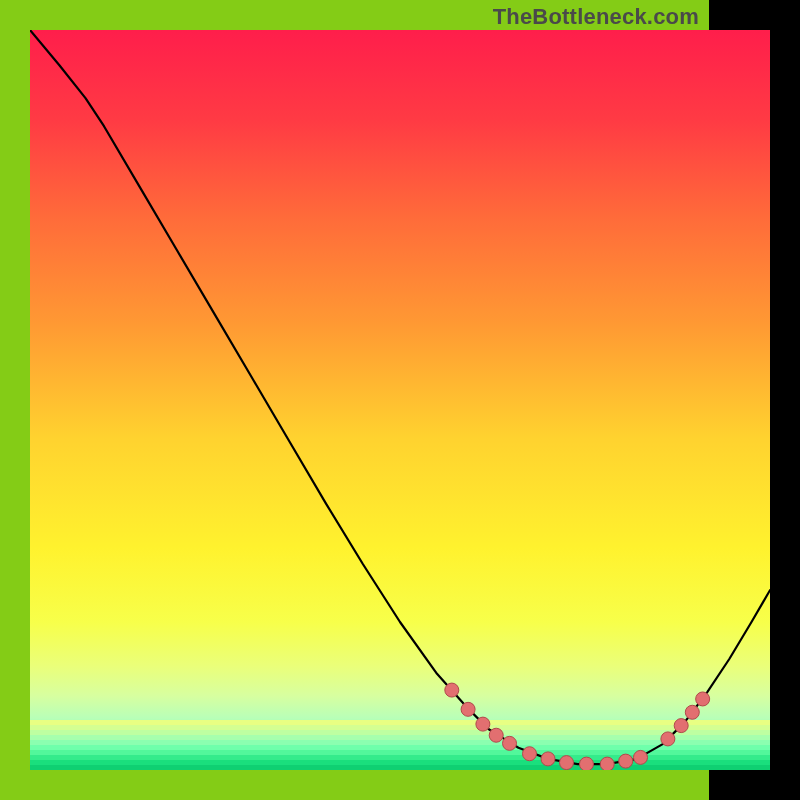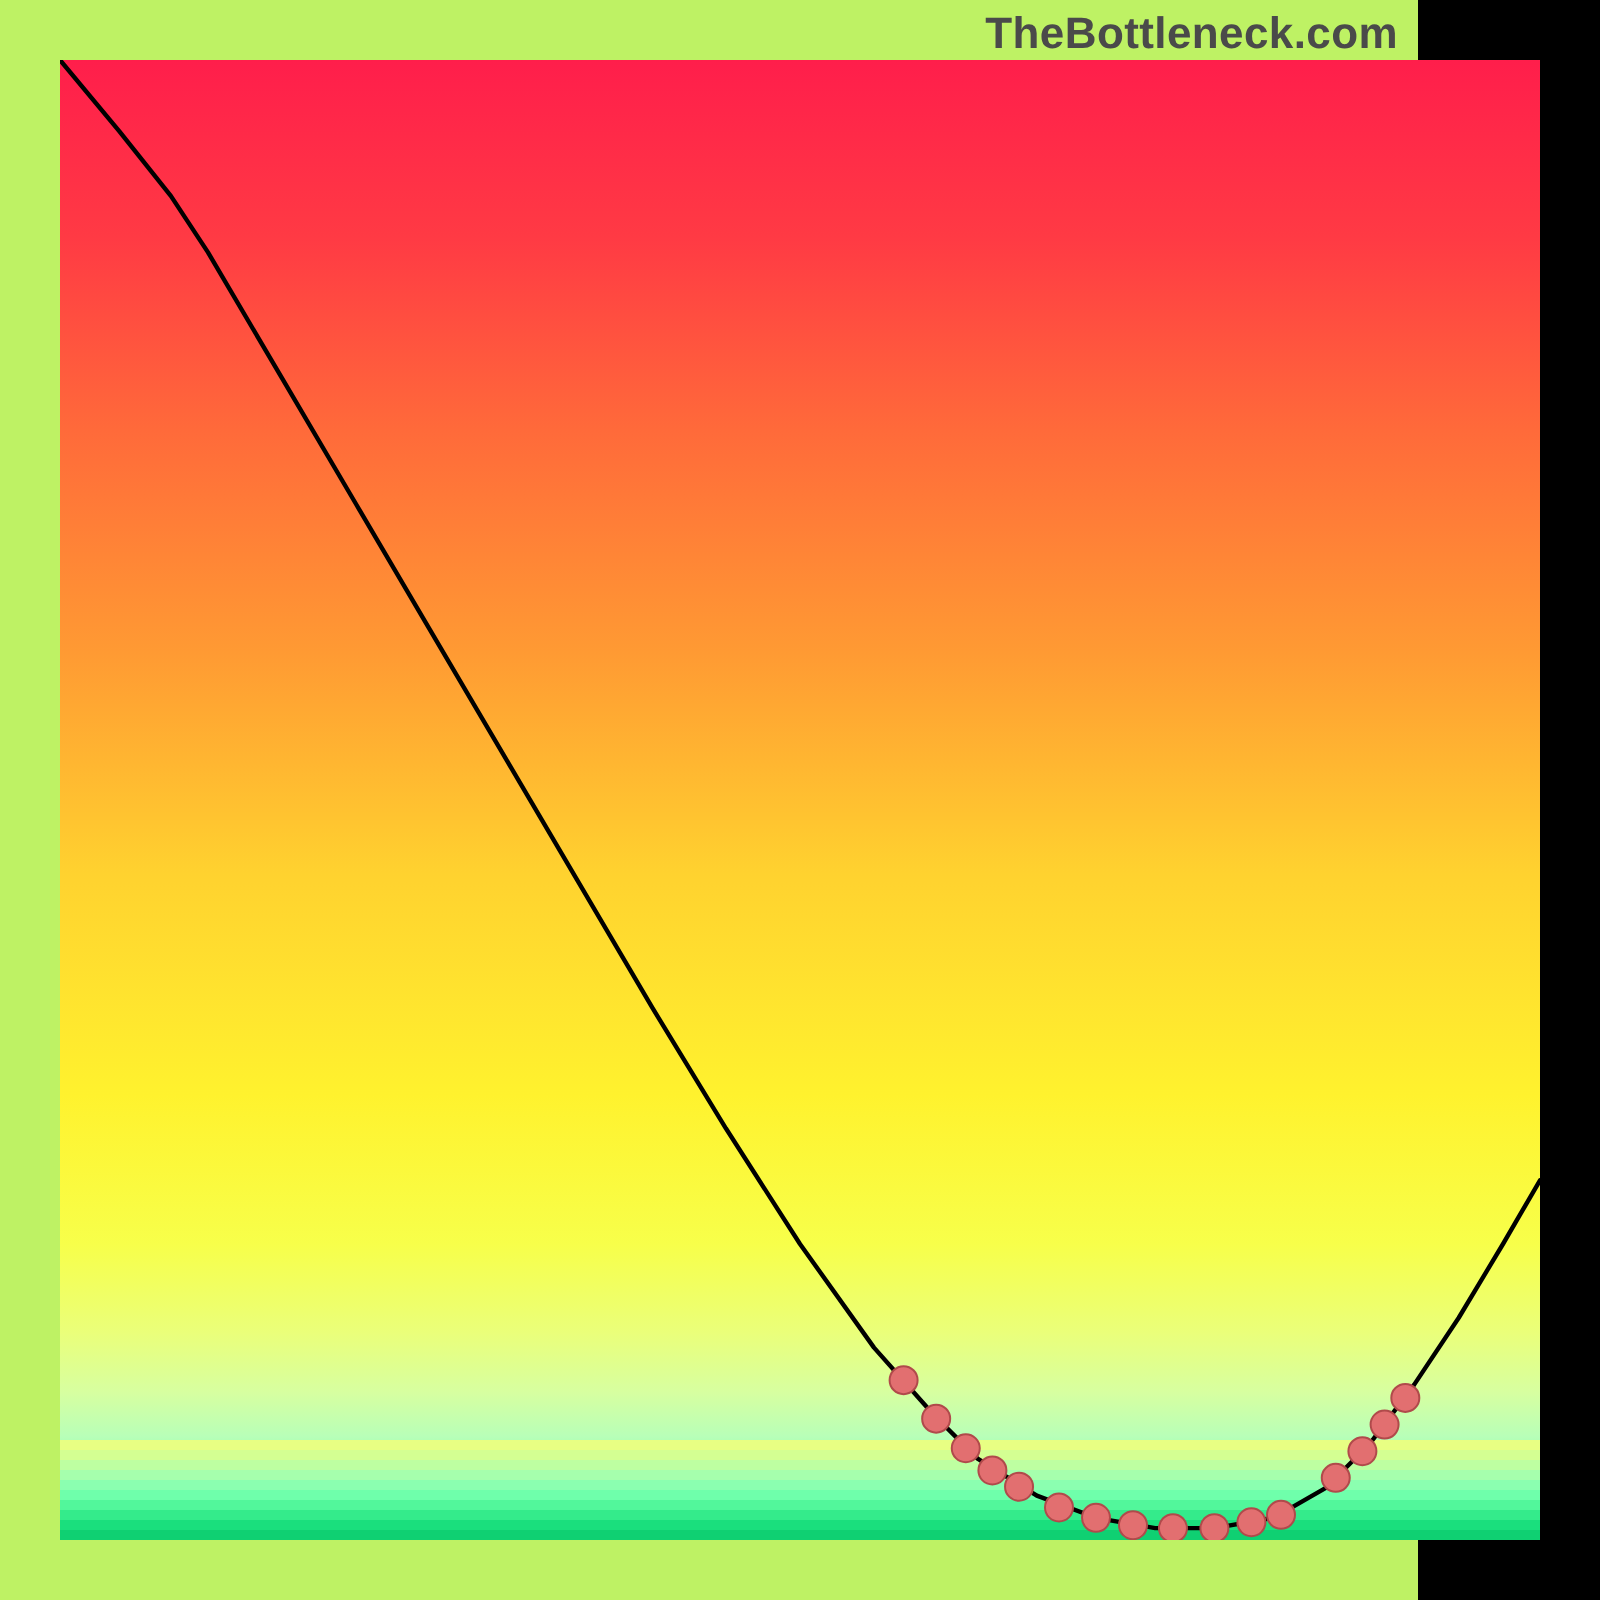--- a/index.html
+++ b/index.html
@@ -8,21 +8,21 @@
     width: 800px;
     height: 800px;
     background: #000;
     font-family: Arial, Helvetica, sans-serif;
     overflow: hidden;
   }
   .frame {
     position: relative;
     width: 709px;
     height: 800px;
-    background: #bef264;
+    background: #84cc16;
   }
   .watermark {
     position: absolute;
     top: 4px;
     right: 10px;
     color: #4a4a4a;
     font-size: 22px;
     font-weight: 600;
     letter-spacing: 0.2px;
     z-index: 10;

